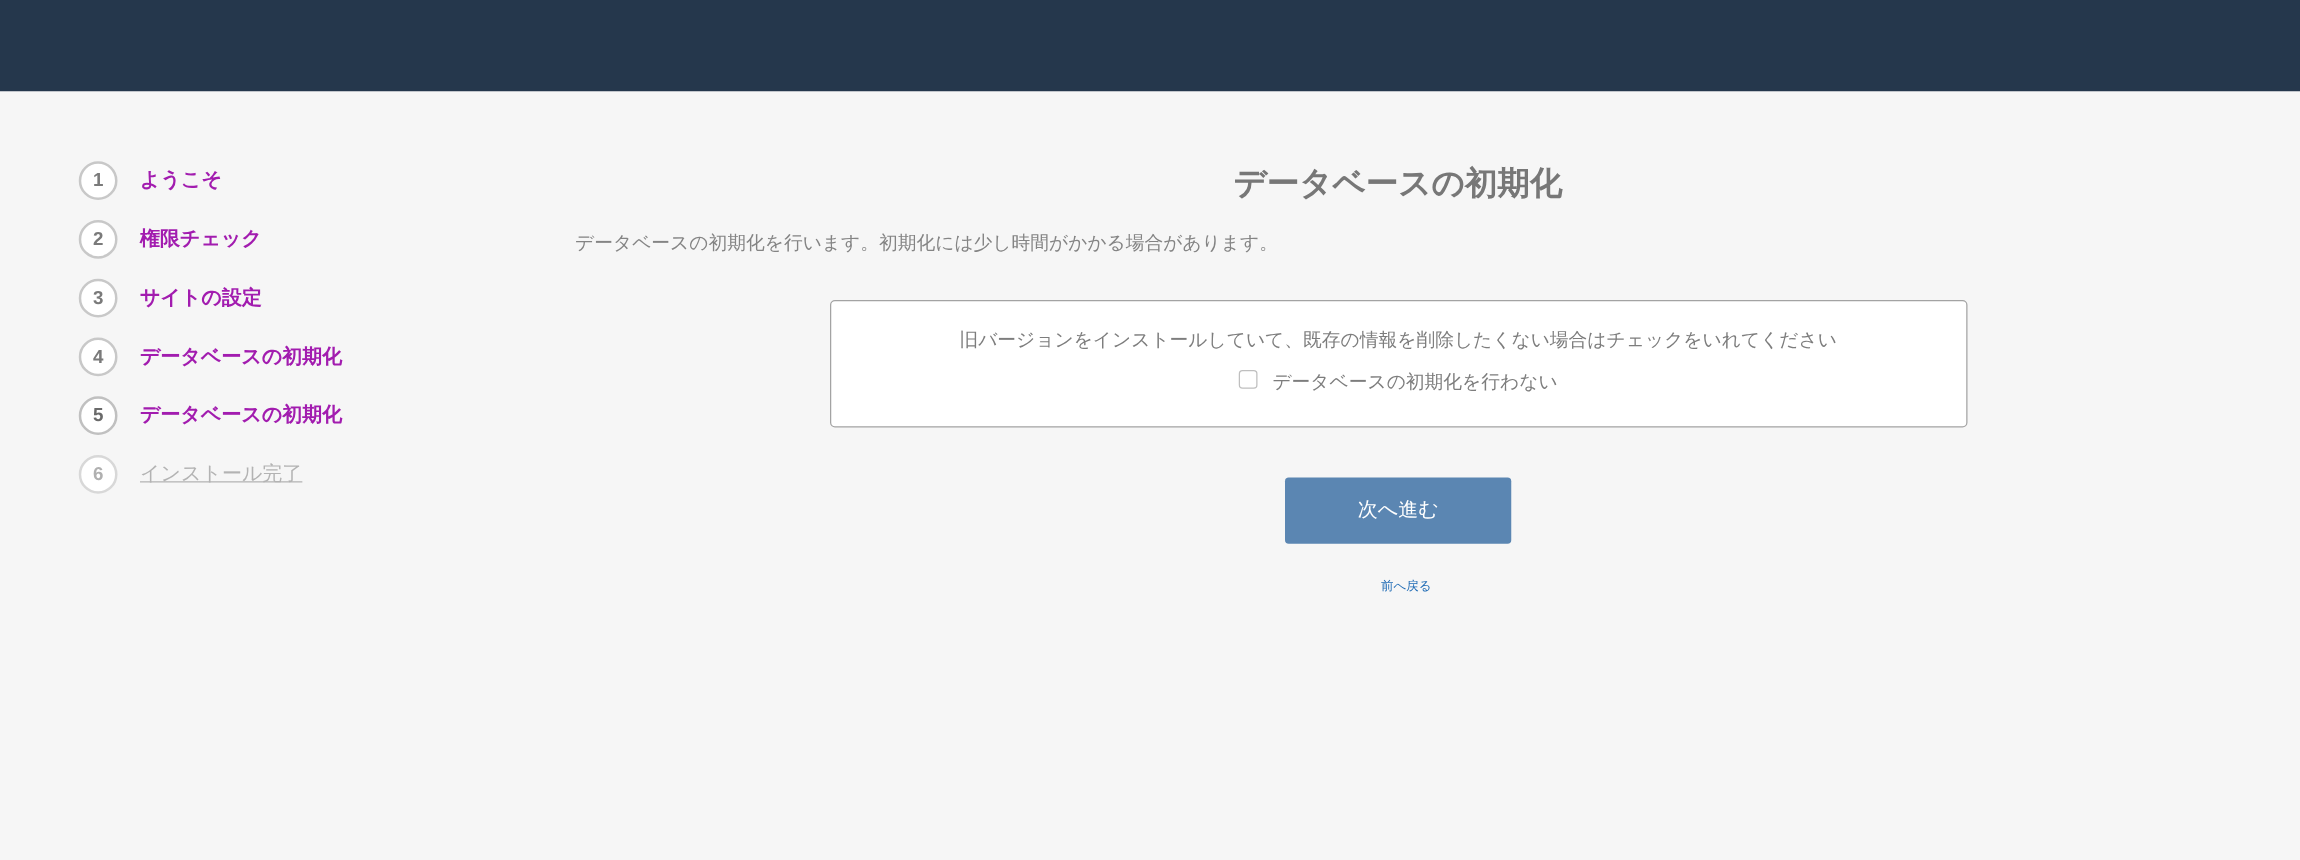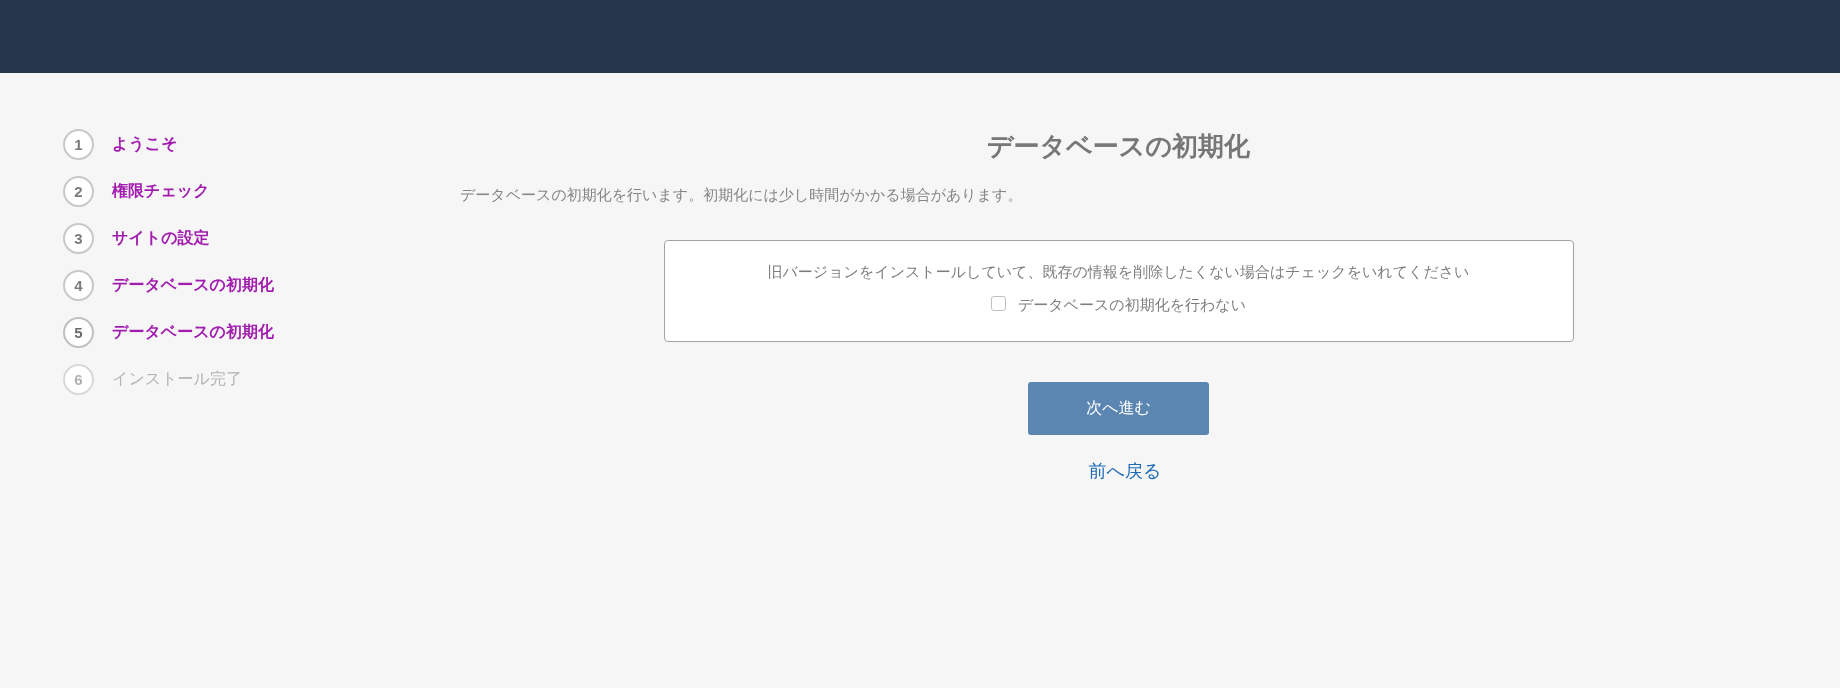--- a/index.html
+++ b/index.html
@@ -60,20 +60,21 @@
       color: #b0b0b0;
     }
     .step-label {
       font-size: 16px;
       font-weight: 600;
       color: #a21caf;
     }
     .step-item.pending .step-label {
       color: #b3b3b3;
       font-weight: 500;
+      text-decoration: underline;
     }
     .main {
       flex: 1;
       padding-right: 63px;
       padding-left: 40px;
     }
     .page-title {
       font-size: 26px;
       font-weight: 700;
       color: #777;
@@ -129,21 +130,21 @@
       border: none;
       padding: 16px 58px;
       font-size: 16px;
       font-weight: 500;
       border-radius: 3px;
       cursor: pointer;
       margin-bottom: 24px;
     }
     .back-link {
       color: #1f6bb5;
-      font-size: 18px;
+      font-size: 10px;
       text-decoration: none;
       cursor: pointer;
       margin-left: 13px;
     }
   </style>
 </head>
 <body>
 
 <div class="top-bar"></div>
 

